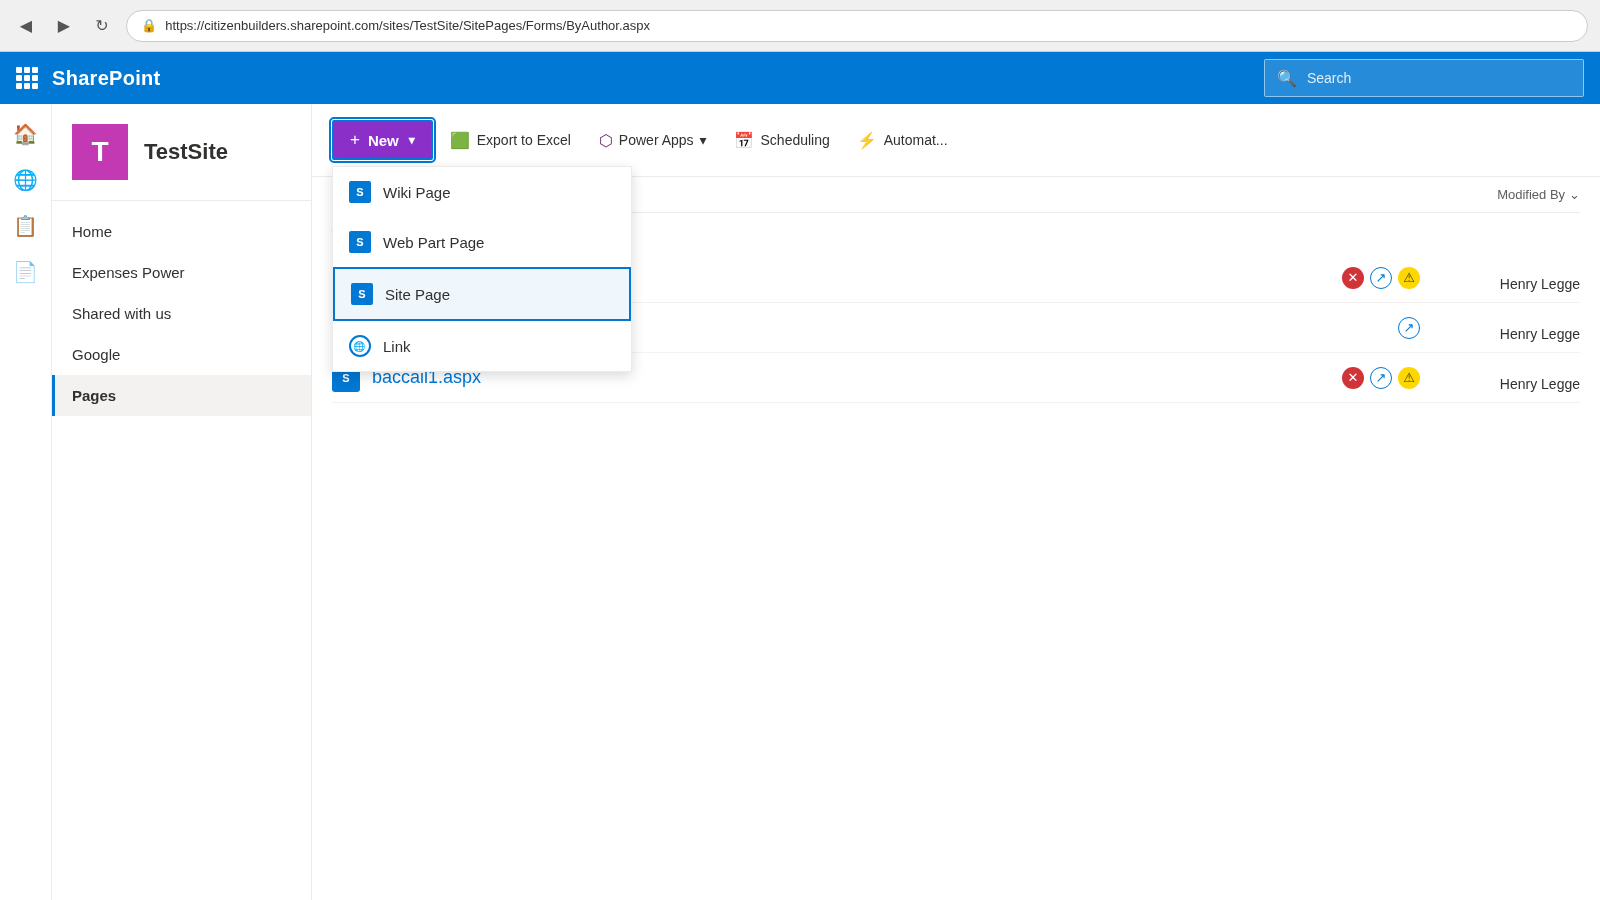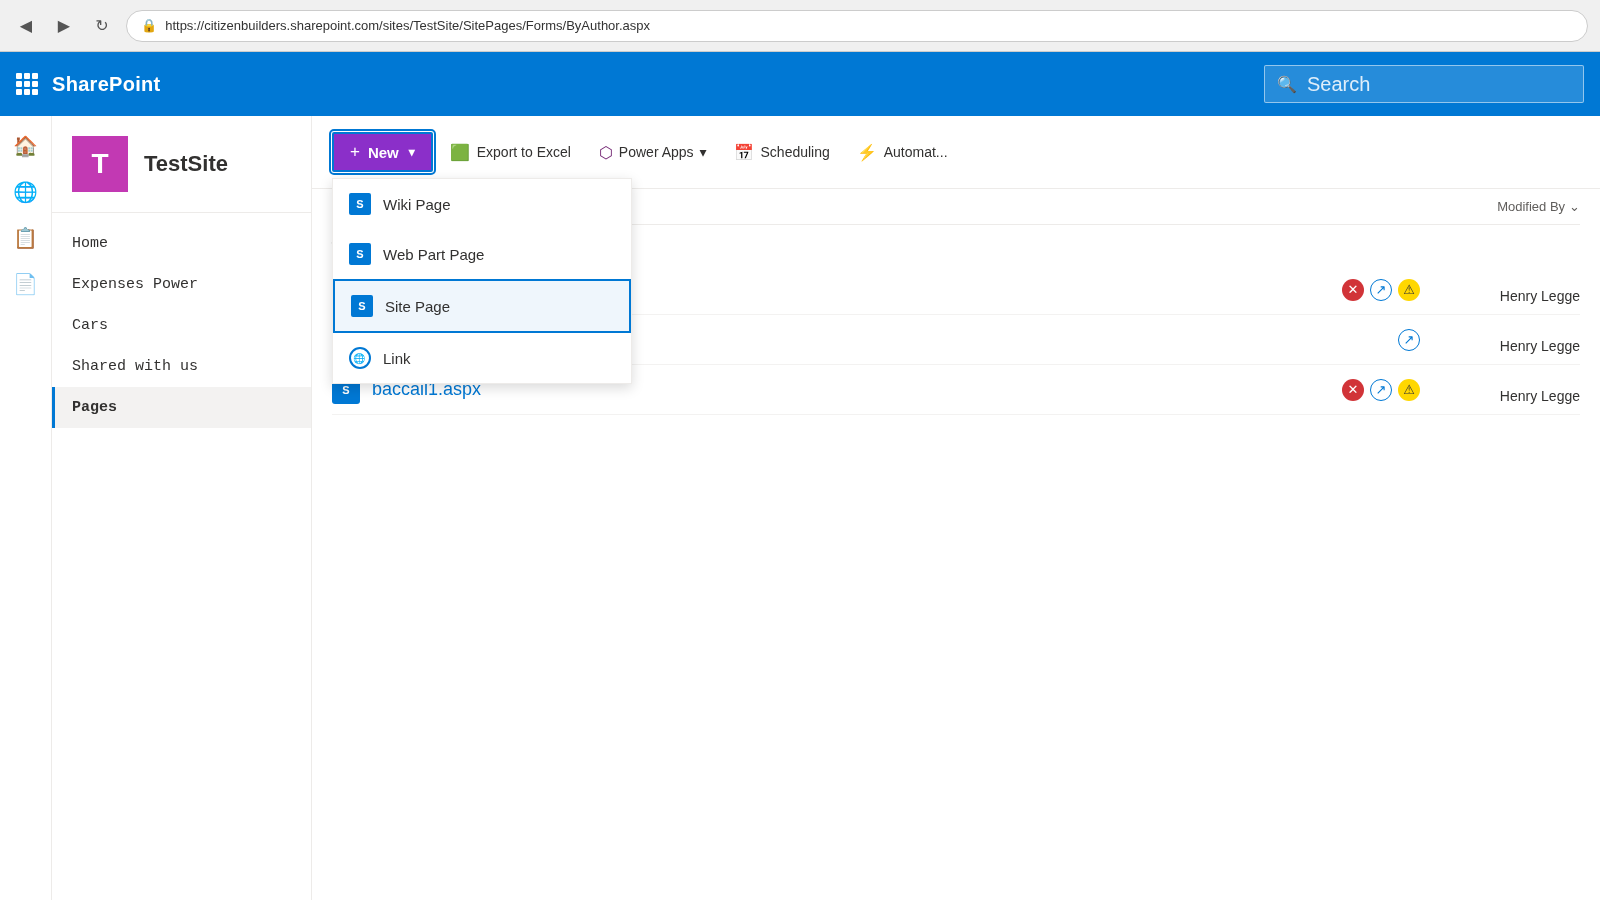--- a/index.html
+++ b/index.html
@@ -32,21 +32,21 @@
       padding: 0 14px;
       font-size: 13px;
       color: #333;
       gap: 8px;
     }
     .lock-icon { color: #5a5a5a; font-size: 13px; }
 
     
     .sp-header {
       background: #0078d4;
-      height: 64px;
+      height: 52px;
       display: flex;
       align-items: center;
       padding: 0 16px;
       gap: 14px;
     }
     .sp-apps-icon {
       color: #fff;
       font-size: 20px;
       cursor: pointer;
       display: grid;
@@ -74,21 +74,21 @@
       width: 320px;
       padding: 0 12px;
       gap: 10px;
       color: #fff;
     }
     .sp-search-box input {
       background: none;
       border: none;
       outline: none;
       color: #0f172a;
-      font-size: 20px;
+      font-size: 14px;
       width: 100%;
     }
     .sp-search-box input::placeholder { color: rgba(255,255,255,0.85); }
 
     
     .main-layout {
       display: flex;
       height: calc(900px - 52px - 52px);
     }
 
@@ -134,21 +134,21 @@
       color: #fff;
       font-size: 28px;
       font-weight: 600;
       flex-shrink: 0;
     }
     .site-title {
       font-size: 22px;
       font-weight: 600;
       color: #323130;
     }
-    .nav-items { padding: 10px 0; font-family: Liberation Mono, monospace; }
+    .nav-items { padding: 10px 0; }
     .nav-item {
       padding: 12px 20px;
       font-size: 15px;
       color: #323130;
       cursor: pointer;
       display: flex;
       align-items: center;
     }
     .nav-item.active {
       border-left: 3px solid #0078d4;
@@ -363,22 +363,22 @@
   </div>
 
   <div class="sidebar">
     <div class="site-header">
       <div class="site-logo">T</div>
       <div class="site-title">TestSite</div>
     </div>
     <div class="nav-items">
       <div class="nav-item">Home</div>
       <div class="nav-item">Expenses Power</div>
-      <div class="nav-item">Cars</div>
       <div class="nav-item">Shared with us</div>
+      <div class="nav-item">Google</div>
       <div class="nav-item active">Pages</div>
     </div>
   </div>
 
   <div class="content-area">
 
     <div class="toolbar">
       <button class="btn-new">
         <span class="plus">+</span>
         <span>New</span>

